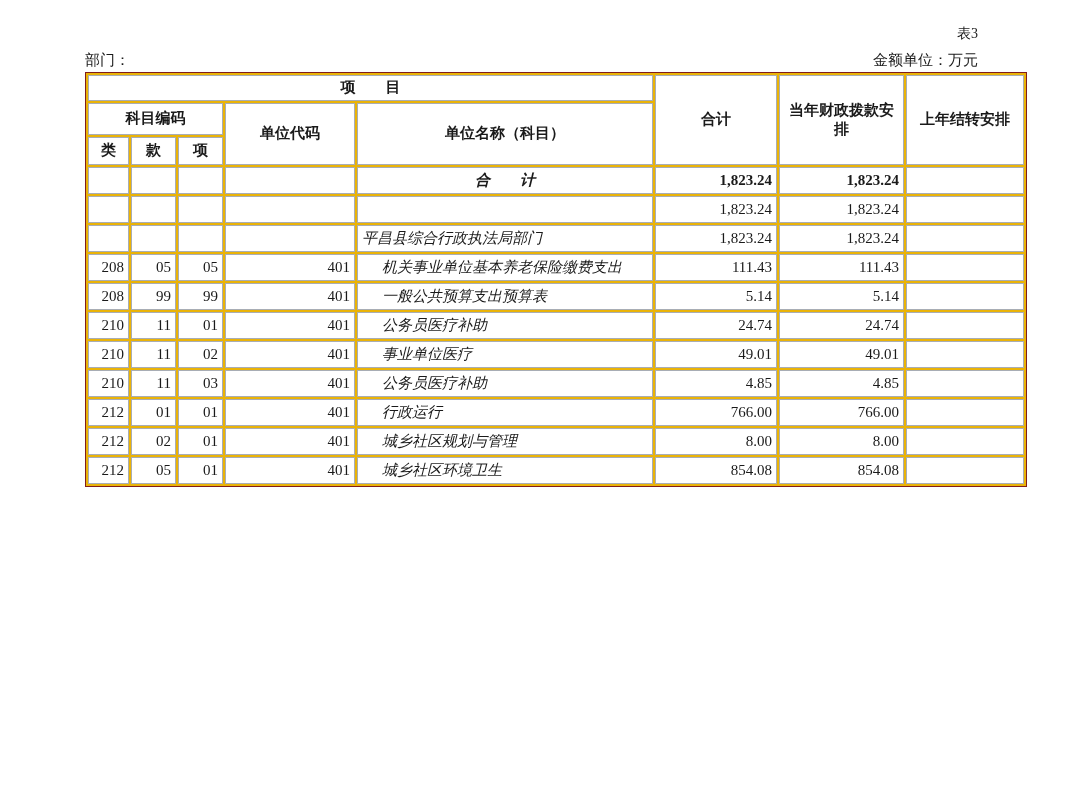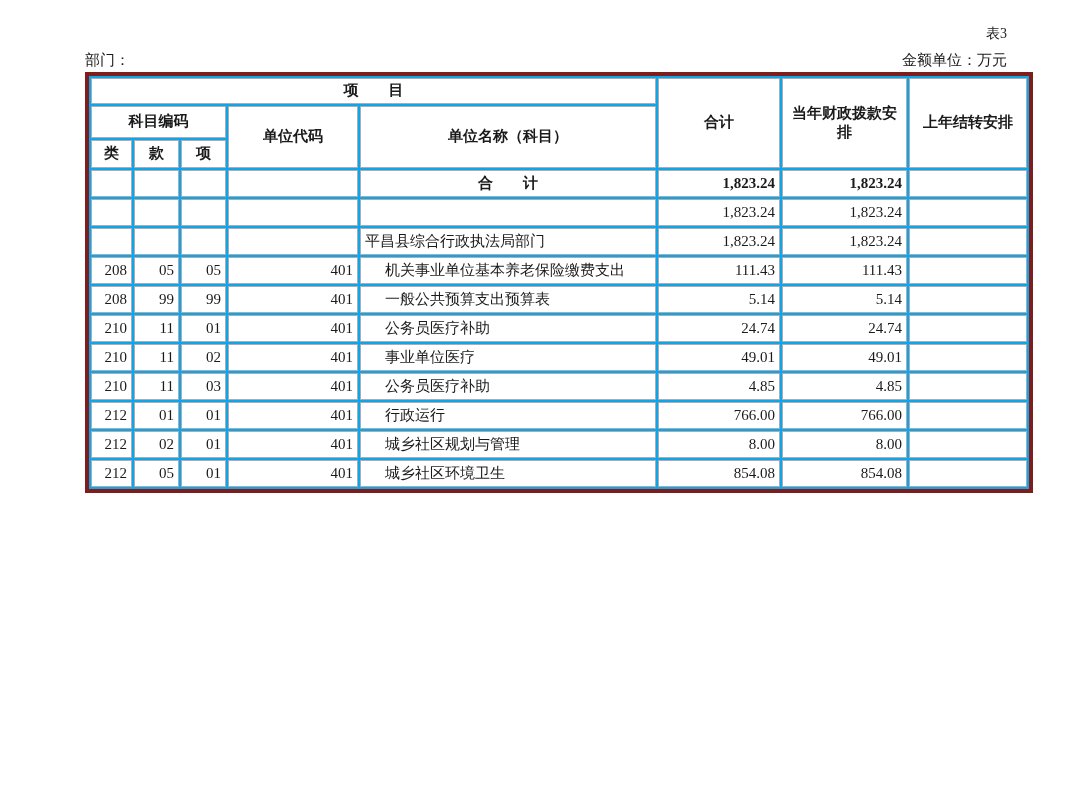--- a/index.html
+++ b/index.html
@@ -9,21 +9,21 @@
     width: 1090px;
     height: 793px;
     font-family: "Liberation Serif", "DejaVu Serif", serif;
     color: #1a1a1a;
     -webkit-font-smoothing: antialiased;
   }
   .sheet {
     box-sizing: border-box;
     width: 1090px;
     height: 793px;
-    padding: 26px 83px 0 85px;
+    padding: 26px 112px 0 85px;
     position: relative;
     border-radius: 14px;
   }
   .table-tag {
     text-align: right;
     font-size: 14px;
     line-height: 1.2;
   }
   .doc-title {
     text-align: center;
@@ -41,22 +41,22 @@
     margin-top: 8px;
     margin-bottom: 3px;
     line-height: 1.2;
     gap: 42px;
   }
   table.budget {
     table-layout: fixed;
     width: 922px;
     border-collapse: separate;
     border-spacing: 2px;
-    background: #0ea5e9;
-    border: 4px solid #7f1d1d;
+    background: #eab308;
+    border: 1px solid #7f1d1d;
   }
   table.budget th, table.budget td {
     border: 1px solid #a8adb5;
     background: #ffffff;
     font-size: 15px;
     padding: 2px 4px;
     overflow: hidden;
     vertical-align: middle;
     box-sizing: border-box;
     white-space: nowrap;
@@ -65,21 +65,21 @@
     font-weight: bold;
     text-align: center;
     white-space: normal;
     line-height: 1.25;
   }
   tr.h1 th { height: 26px; }
   tr.h2 th { height: 32px; }
   tr.h3 th { height: 28px; }
   tbody tr td { height: 27px; }
   td.code { text-align: right; padding-left: 5px; }
-  td.name { text-align: left; padding-left: 6px; }
+  td.name { text-align: left; padding-left: 6px; font-style: italic; }
   td.name.indent { padding-left: 24px; }
   td.name.center { text-align: center; padding-left: 4px; }
   td.num { text-align: right; padding-right: 5px; }
   tr.bold-row td { font-weight: bold; }
 </style>
 </head>
 <body>
 
 <div class="sheet">
 

